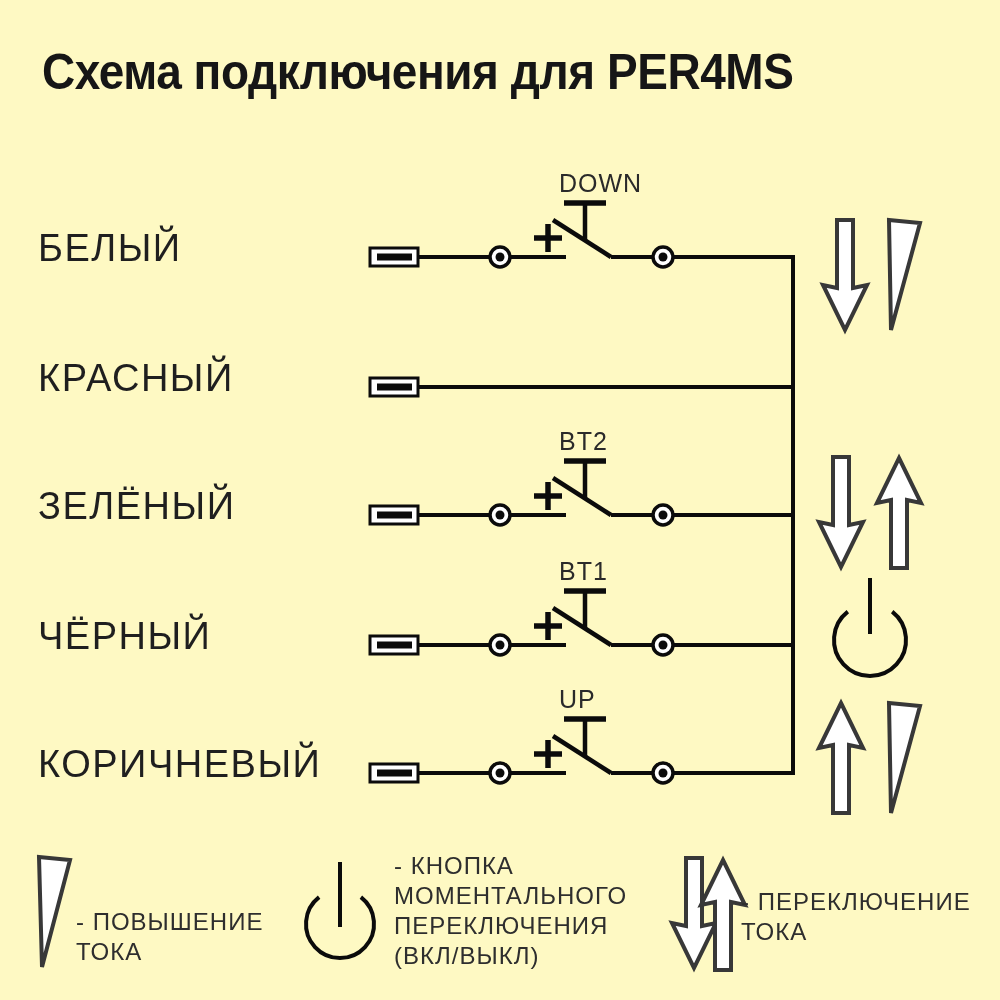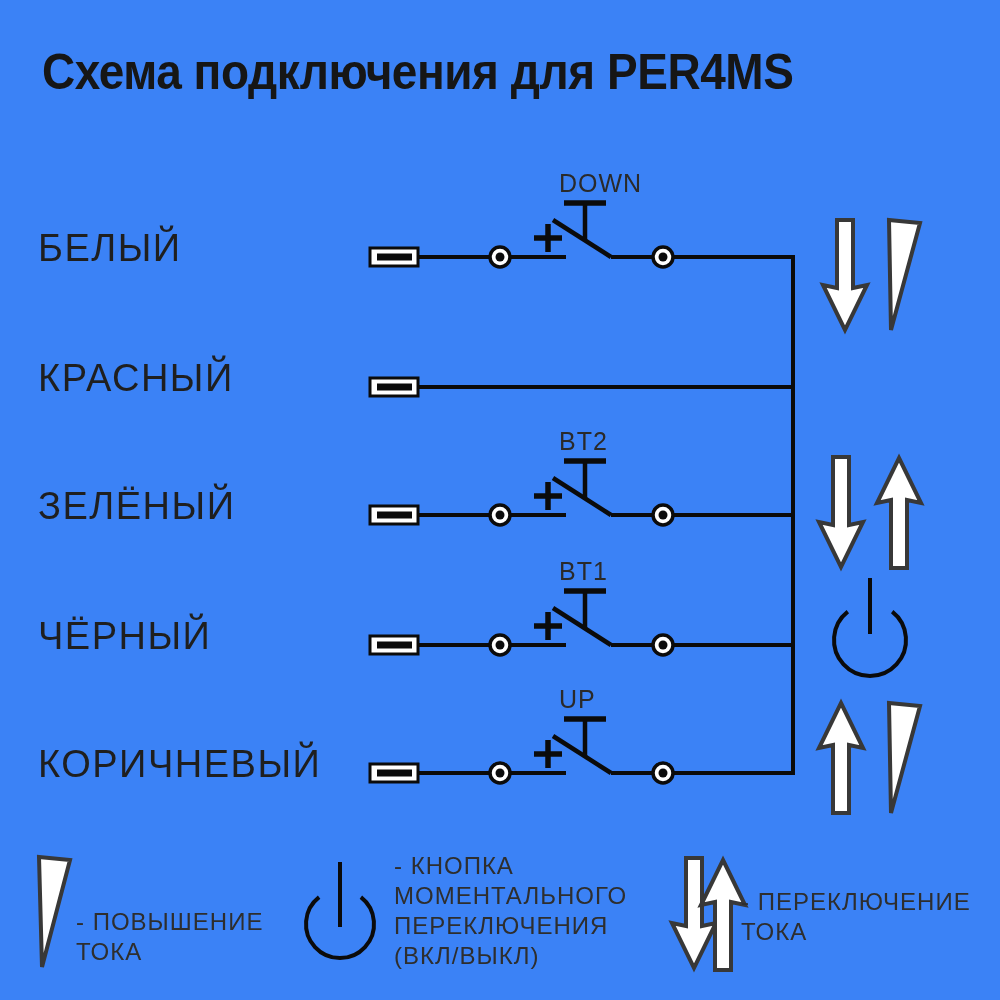--- a/index.html
+++ b/index.html
@@ -1,16 +1,16 @@
 <!DOCTYPE html>
 <html><head>
 <meta charset="utf-8">
 <style>
   html,body{margin:0;padding:0;background:#ffffff;}
-  #page{position:relative;width:1000px;height:1000px;background:#3b82f6;overflow:hidden;
+  #page{position:relative;width:1000px;height:1000px;background:#fef9c3;overflow:hidden;
         font-family:"Liberation Sans", "DejaVu Sans", sans-serif;}
   svg{position:absolute;left:0;top:0;}
   text{fill:#1d1d1d;}
   .title-text{font-size:50px;font-weight:bold;letter-spacing:-0.5px;fill:#161616;}
   .wire-label{font-size:38px;font-weight:300;letter-spacing:1.5px;fill:#1f1f1f;}
   .switch-label{font-size:25px;font-weight:300;letter-spacing:1px;fill:#2a2a2a;}
   .legend-text{font-size:24px;font-weight:300;letter-spacing:1px;fill:#2e2e2e;}
   .wire{stroke:#0b0b0b;stroke-width:4;fill:none;}
   .sym{stroke:#0b0b0b;fill:none;}
   .arrow{stroke:#383838;stroke-width:4;fill:#ffffff;stroke-linejoin:miter;}

